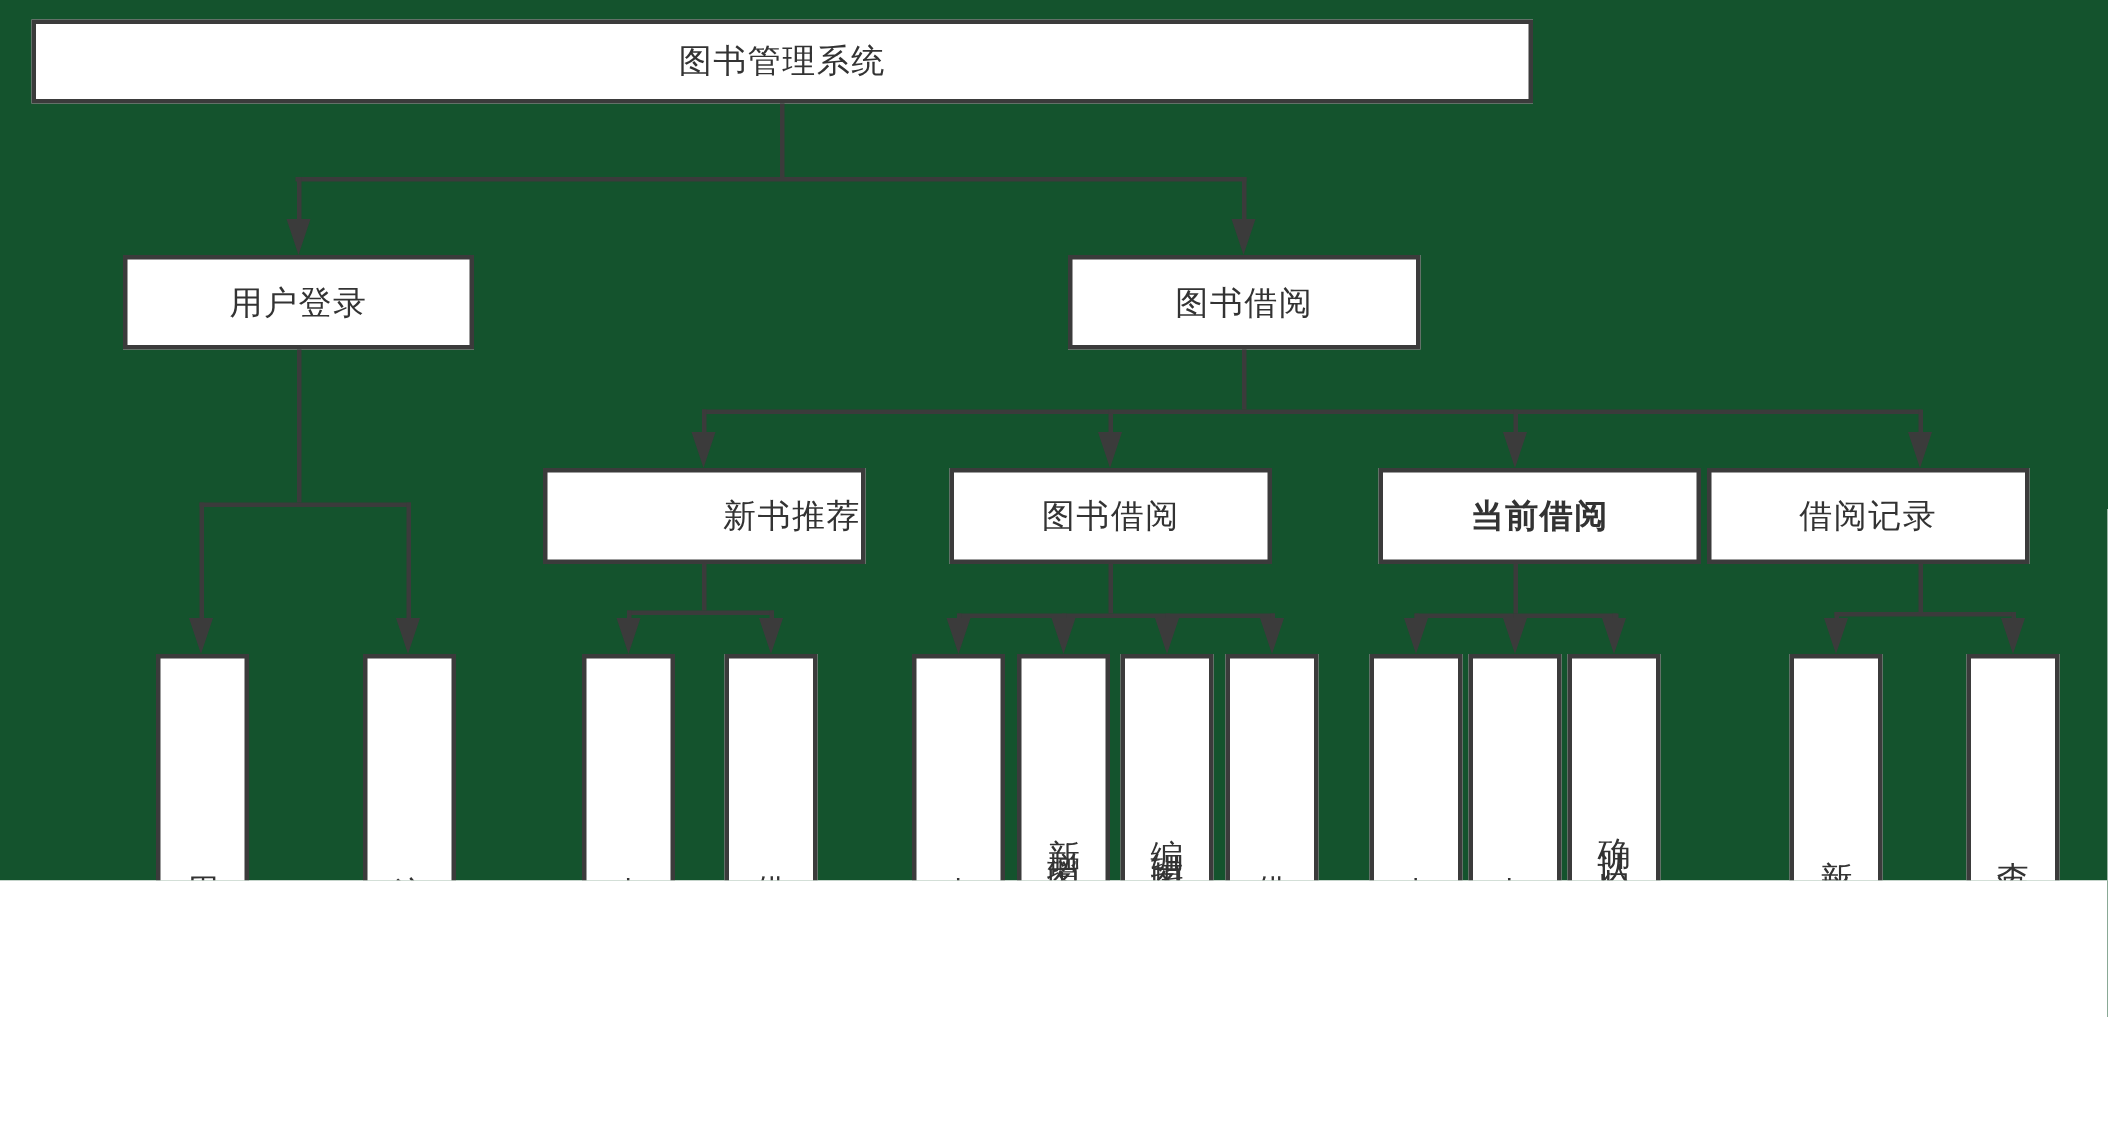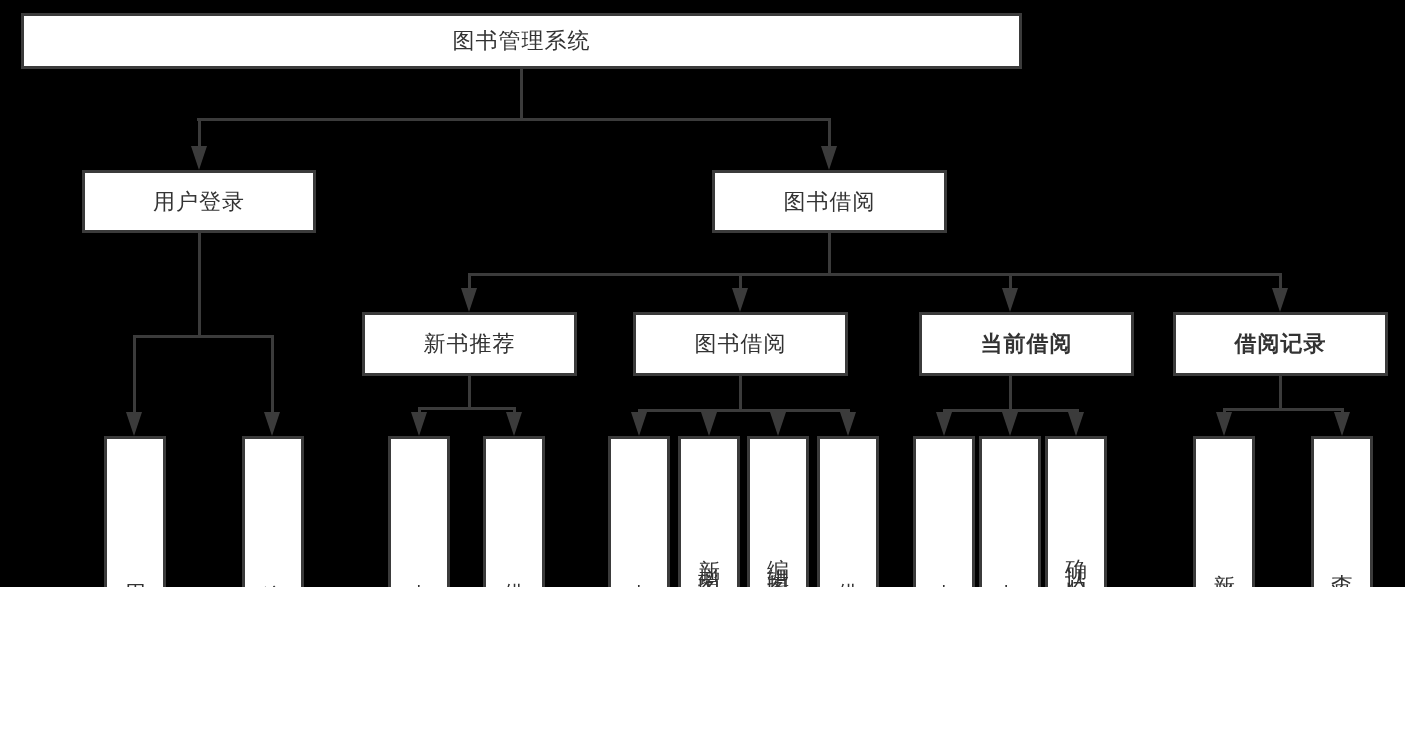--- a/index.html
+++ b/index.html
@@ -5,21 +5,21 @@
   :root{
     --line:#3b3b3b;
     --text:#333333;
     --wm:#b0b0b0;
   }
   html,body{margin:0;padding:0;background:#ffffff;}
   body{font-family:"Liberation Sans","DejaVu Sans",sans-serif;}
   #canvas{
     position:relative;
     width:1405px;height:587px;
-    background:#000000;
+    background:#14532d;
     overflow:hidden;
   }
   .box{
     position:absolute;
     box-sizing:border-box;
     border:3px solid var(--line);
     background:#ffffff;
     display:flex;
     align-items:center;
     justify-content:center;
@@ -64,30 +64,30 @@
     <span>图书管理系统</span>
   </div>
 
   <div class="box" style="left:82px;top:170px;width:234px;height:63px;">
     <span>用户登录</span>
   </div>
   <div class="box" style="left:712px;top:170px;width:235px;height:63px;">
     <span>图书借阅</span>
   </div>
 
-  <div class="box" style="left:362px;top:312px;width:215px;height:64px;">
+  <div class="box" style="left:362px;top:312px;width:215px;height:64px;justify-content:flex-end;">
     <span>新书推荐</span>
   </div>
   <div class="box" style="left:633px;top:312px;width:215px;height:64px;">
     <span>图书借阅</span>
   </div>
   <div class="box" style="left:919px;top:312px;width:215px;height:64px;font-weight:bold;">
     <span>当前借阅</span>
   </div>
-  <div class="box" style="left:1173px;top:312px;width:215px;height:64px;font-weight:bold;">
+  <div class="box" style="left:1138px;top:312px;width:215px;height:64px;">
     <span>借阅记录</span>
   </div>
 
   <div class="box vbox" style="left:104px;top:436px;width:62px;height:300px;">
     <span>用户登录</span>
   </div>
   <div class="box vbox" style="left:242px;top:436px;width:62px;height:300px;">
     <span>注销登录</span>
   </div>
 

